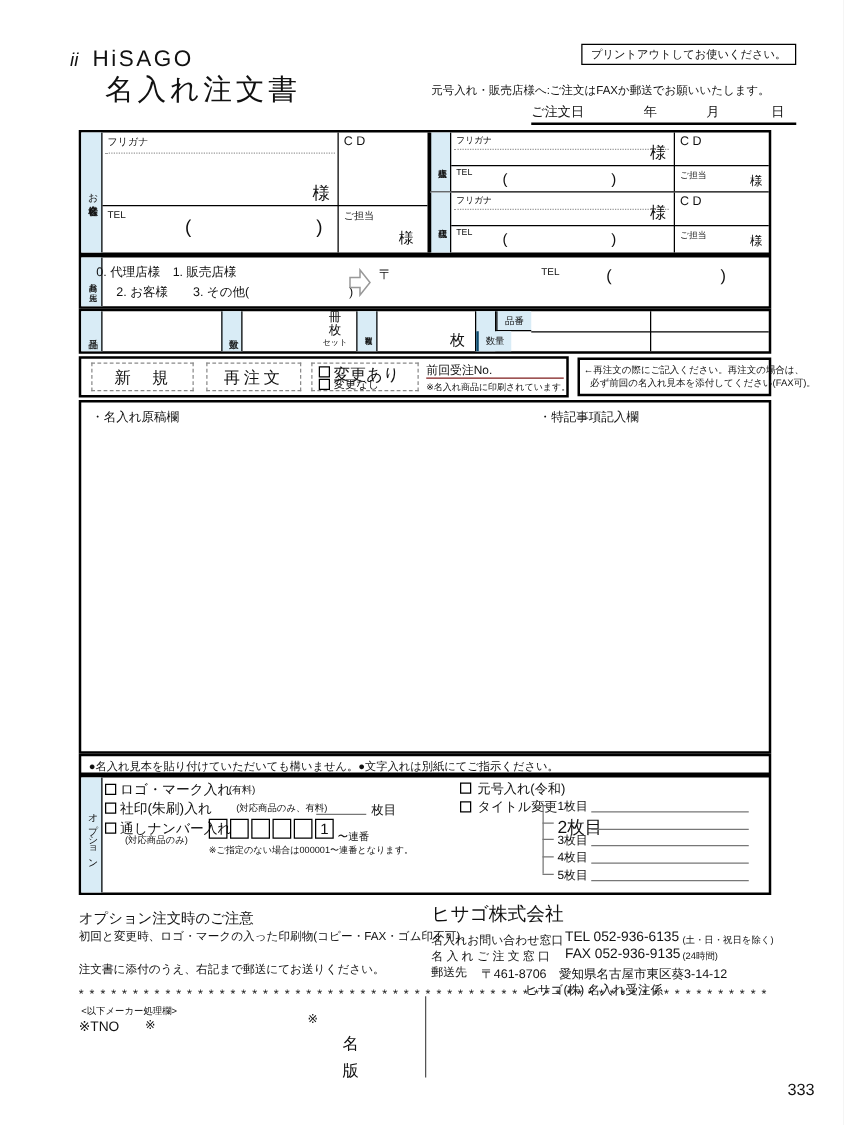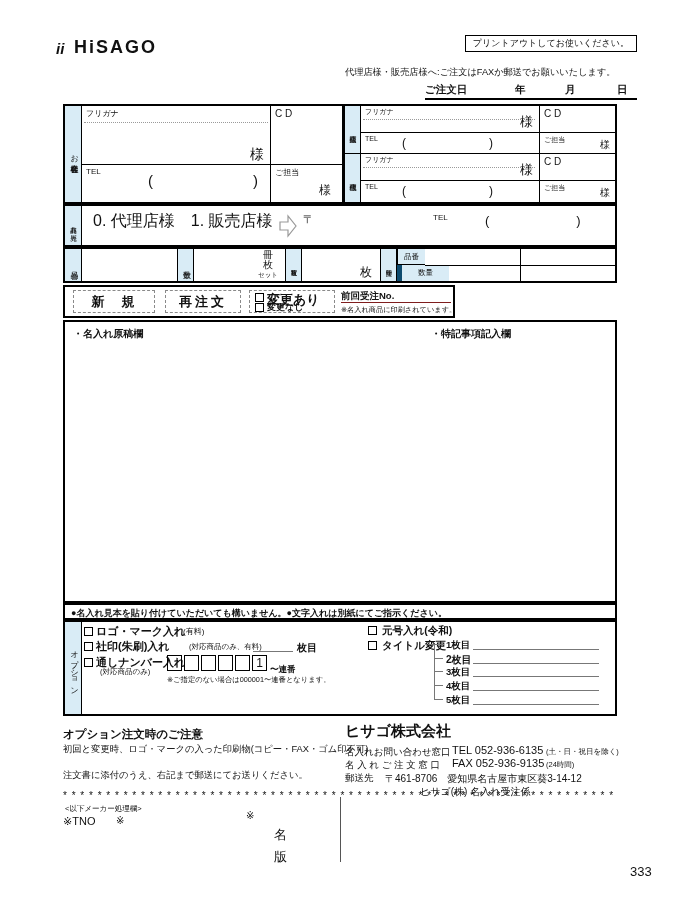--- a/index.html
+++ b/index.html
@@ -10,33 +10,34 @@
   .bb{border:2px solid #000;box-sizing:border-box;}
   .vl{position:absolute;background:var(--lb);writing-mode:vertical-rl;text-orientation:upright;
       display:flex;align-items:center;justify-content:center;letter-spacing:0;
       border-left:1px solid #000;border-right:1px solid #000;box-sizing:border-box;}
   .cb{position:absolute;width:9px;height:9px;border:1px solid #000;background:#fff;box-sizing:border-box;}
   .dot{border-bottom:1px dotted #9a9a9a;}
   .ln{border-bottom:1px solid #777;}
   .ds{position:absolute;border:1px dashed #8a8a8a;box-sizing:border-box;display:flex;align-items:center;justify-content:center;}
   .hline{position:absolute;background:#000;height:1px;}
   .vline{position:absolute;background:#000;width:1px;}
-  .b{font-weight:bold;}
+  .b{font-weight:normal;}
   .nw{white-space:nowrap;}
 </style>
 </head>
 <body>
 
 <div id="canvas">
 
   <span class="a b" style="left:56px;top:40px;font-size:15px;font-style:italic">ii</span>
   <span class="a b" style="left:74px;top:37px;font-size:18px;letter-spacing:2px">HiSAGO</span>
+  <span class="a b" style="left:84px;top:56px;font-size:23px;letter-spacing:3px">名入れ注文書</span>
 
   <div class="a nw" style="right:38px;top:35px;border:1px solid #000;padding:1px 7px;font-size:9px">プリントアウトしてお使いください。</div>
-  <span class="a nw" style="left:345px;top:66px;font-size:9.2px">代理店様・販売店様へ:ご注文はFAXか郵送でお願いいたします。</span>
+  <span class="a nw" style="left:345px;top:66px;font-size:9.2px">元号入れ・販売店様へ:ご注文はFAXか郵送でお願いいたします。</span>
 
   <div class="a" style="left:425px;top:83px;width:212px;height:15px;border-bottom:2px solid #000">
     <span class="a b" style="left:0;top:0;font-size:10.5px">ご注文日</span>
     <span class="a b" style="left:90px;top:0;font-size:10.5px">年</span>
     <span class="a b" style="left:140px;top:0;font-size:10.5px">月</span>
     <span class="a b" style="left:192px;top:0;font-size:10.5px">日</span>
   </div>
 
   <div class="a bb" style="left:63px;top:104px;width:554px;height:100px">
     <div class="vl" style="left:0;top:0;width:17px;height:96px;font-size:8px;border-left:none">お客様会社名</div>
@@ -81,21 +82,22 @@
       <div class="a" style="left:195px;top:0;width:76px;height:48px;border-left:1px solid #000;box-sizing:border-box">
         <span class="a" style="left:4px;top:2px;font-size:10px">C D</span>
         <span class="a" style="left:4px;top:29px;font-size:7px">ご担当</span>
         <span class="a" style="left:60px;top:32px;font-size:10px">様</span>
       </div>
     </div>
   </div>
 
   <div class="a bb" style="left:63px;top:204px;width:554px;height:43px">
     <div class="vl" style="left:0;top:0;width:17px;height:39px;font-size:6.5px;border-left:none">商品お届先</div>
-    <span class="a nw" style="left:28px;top:5px;font-size:16px">0. 代理店様　1. 販売店様</span>
+    <span class="a nw" style="left:12px;top:5px;font-size:10px">0. 代理店様　1. 販売店様</span>
+    <span class="a nw" style="left:28px;top:21px;font-size:10px">2. お客様　　3. その他(　　　　　　　　)</span>
     <svg class="a" style="left:214px;top:8px" width="18" height="24" viewBox="0 0 18 24">
       <path d="M1 8 H9 V2 L17 12 L9 22 V16 H1 Z" fill="#fff" stroke="#999" stroke-width="1.2"></path>
     </svg>
     <span class="a" style="left:238px;top:6px;font-size:11px">〒</span>
     <div class="a" style="left:250px;top:4px;width:110px;height:30px"></div>
     <span class="a" style="left:368px;top:7px;font-size:8px">TEL</span>
     <span class="a" style="left:420px;top:6px;font-size:13px;letter-spacing:7px">(　　　　)</span>
   </div>
 
   <div class="a bb" style="left:63px;top:247px;width:554px;height:36px">
@@ -108,40 +110,44 @@
         <span style="font-size:10px;display:block">枚</span>
         <span style="font-size:6.5px;display:block">セット</span>
       </div>
     </div>
     <div class="vl" style="left:220px;top:0;width:17px;height:32px;font-size:6px">複写枚数</div>
     <div class="a" style="left:237px;top:0;width:78px;height:32px">
       <span class="a" style="left:58px;top:15px;font-size:12px">枚</span>
     </div>
     <div class="vl" style="left:315px;top:0;width:17px;height:32px;font-size:6px">同時注文</div>
     <div class="a" style="left:332px;top:0;width:28px;height:16px;background:var(--lb);border-left:1px solid #000;border-bottom:1px solid #000;box-sizing:border-box;display:flex;align-items:center;justify-content:center;font-size:7.5px">品番</div>
-    <div class="a" style="left:332px;top:16px;width:52px;height:16px;background:var(--lb);border-left:5px solid #0c4a6e;box-sizing:border-box;display:flex;align-items:center;justify-content:center;font-size:7.5px">数量</div>
+    <div class="a" style="left:316px;top:16px;width:28px;height:16px;background:var(--lb);border-left:2px solid #0c4a6e;box-sizing:border-box;display:flex;align-items:center;justify-content:center;font-size:7.5px">数量</div>
     <div class="hline" style="left:360px;top:16px;width:190px"></div>
     <div class="vline" style="left:455px;top:0;height:32px"></div>
     <div class="a" style="left:360px;top:0;width:95px;height:16px"></div>
     <div class="a" style="left:455px;top:0;width:95px;height:16px"></div>
     <div class="a" style="left:360px;top:16px;width:95px;height:16px"></div>
     <div class="a" style="left:455px;top:16px;width:95px;height:16px"></div>
   </div>
 
   <div class="a bb" style="left:63px;top:285px;width:392px;height:33px">
     <div class="ds b" style="left:8px;top:3px;width:82px;height:23px;font-size:13px;letter-spacing:2px">新　規</div>
     <div class="ds b" style="left:100px;top:3px;width:76px;height:23px;font-size:13px;letter-spacing:3px">再注文</div>
     <div class="ds" style="left:184px;top:3px;width:86px;height:23px">
       <span class="cb" style="left:5px;top:2px"></span>
       <span class="a b" style="left:17px;top:0;font-size:13px">変更あり</span>
       <span class="cb" style="left:5px;top:12px"></span>
       <span class="a b" style="left:17px;top:10px;font-size:9px">変更なし</span>
     </div>
     <div class="a b" style="left:276px;top:3px;width:110px;height:12px;border-bottom:1px solid #7f1d1d;font-size:9.5px">前回受注No.</div>
     <span class="a nw" style="left:276px;top:18px;font-size:7.2px">※名入れ商品に印刷されています。</span>
+  </div>
+  <div class="a" style="left:462px;top:286px;width:155px;height:31px;border:2px solid #000;box-sizing:border-box">
+    <span class="a nw" style="left:3px;top:3px;font-size:7.6px">←再注文の際にご記入ください。再注文の場合は、</span>
+    <span class="a nw" style="left:8px;top:14px;font-size:7.6px">必ず前回の名入れ見本を添付してください(FAX可)。</span>
   </div>
 
   <div class="a bb" style="left:63px;top:603px;width:554px;height:17px">
     <span class="a b nw" style="left:6px;top:2px;font-size:9px">●名入れ見本を貼り付けていただいても構いません。●文字入れは別紙にてご指示ください。</span>
   </div>
 
   <div class="a bb" style="left:63px;top:320px;width:554px;height:283px">
     <span class="a b" style="left:8px;top:5px;font-size:10px">・名入れ原稿欄</span>
     <span class="a b" style="left:366px;top:5px;font-size:10px">・特記事項記入欄</span>
   </div>
@@ -179,21 +185,21 @@
 
     <div class="a" style="left:363px;top:22px;width:16px;height:1px;background:#777"></div>
     <div class="a" style="left:369px;top:22px;width:1px;height:55px;background:#777"></div>
     <div class="a" style="left:369px;top:36px;width:9px;height:1px;background:#777"></div>
     <div class="a" style="left:369px;top:49px;width:9px;height:1px;background:#777"></div>
     <div class="a" style="left:369px;top:63px;width:9px;height:1px;background:#777"></div>
     <div class="a" style="left:369px;top:77px;width:9px;height:1px;background:#777"></div>
 
     <span class="a b" style="left:381px;top:17px;font-size:9.5px">1枚目</span>
     <div class="a ln" style="left:408px;top:17px;width:126px;height:10px"></div>
-    <span class="a b" style="left:381px;top:31px;font-size:10px">2枚目</span>
+    <span class="a b" style="left:381px;top:31px;font-size:14px">2枚目</span>
     <div class="a ln" style="left:408px;top:31px;width:126px;height:10px"></div>
     <span class="a b" style="left:381px;top:44px;font-size:9.5px">3枚目</span>
     <div class="a ln" style="left:408px;top:44px;width:126px;height:10px"></div>
     <span class="a b" style="left:381px;top:58px;font-size:9.5px">4枚目</span>
     <div class="a ln" style="left:408px;top:58px;width:126px;height:10px"></div>
     <span class="a b" style="left:381px;top:72px;font-size:9.5px">5枚目</span>
     <div class="a ln" style="left:408px;top:72px;width:126px;height:10px"></div>
   </div>
 
   <span class="a b" style="left:63px;top:727px;font-size:11.5px">オプション注文時のご注意</span>

